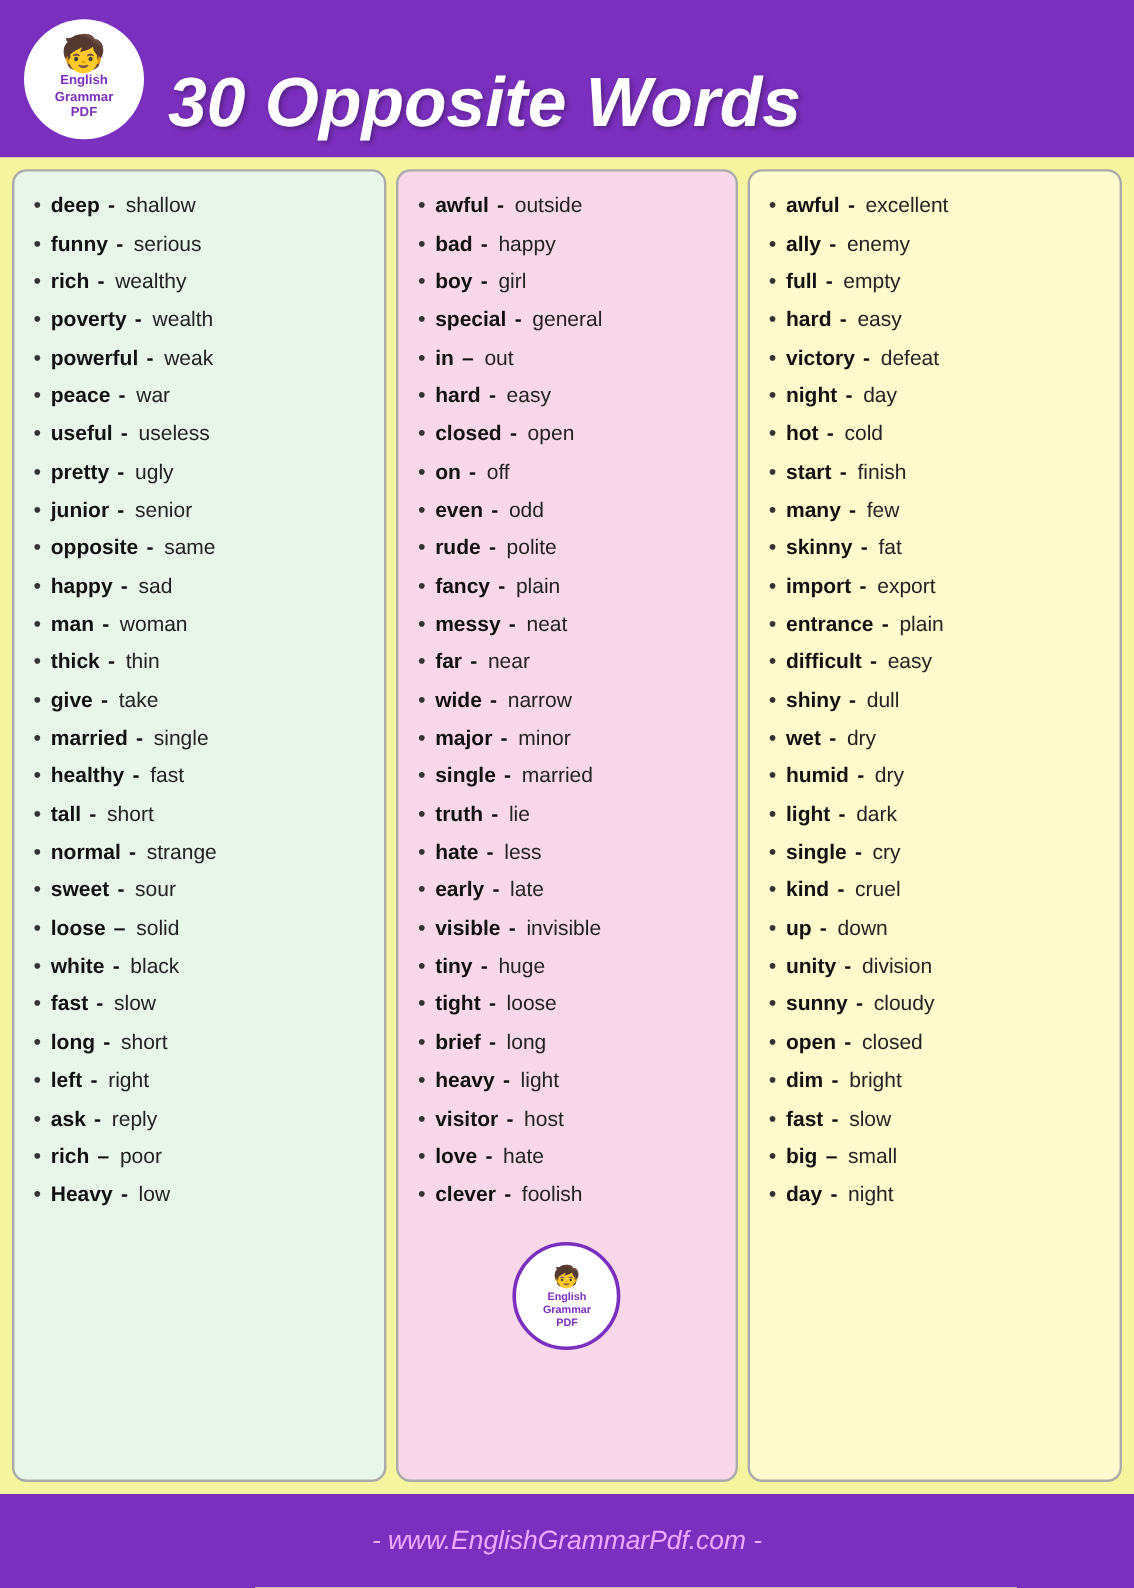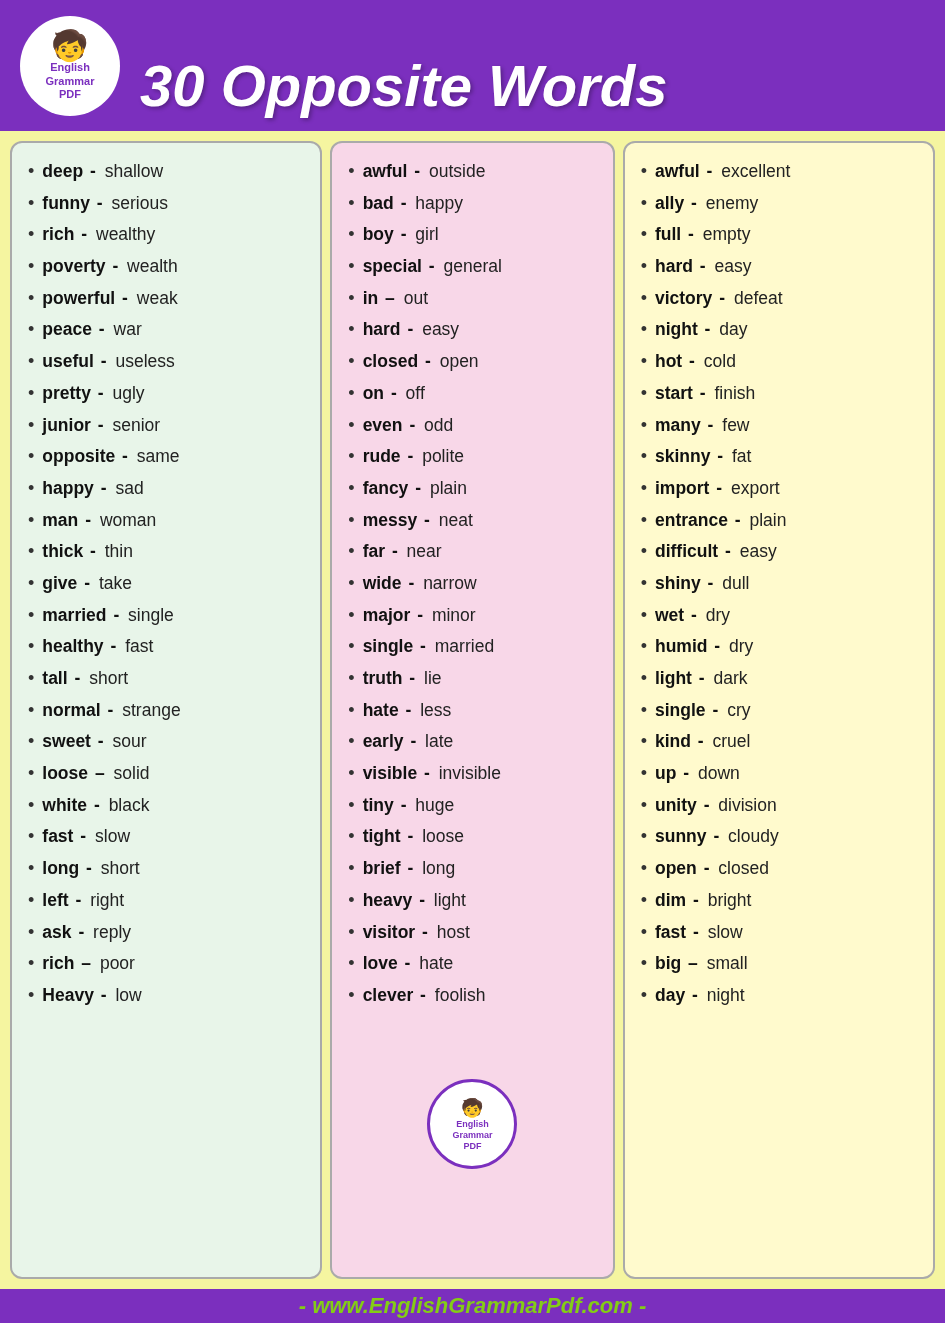--- a/index.html
+++ b/index.html
@@ -101,25 +101,25 @@
       margin-right: 4px;
     }
     .word-normal {
       font-weight: normal;
       color: #222;
     }
 
     
     .footer {
       background-color: #7b2fbe;
-      color: #84cc16;
+      color: #f0abfc;
       text-align: center;
-      padding: 4px;
+      padding: 26px;
       font-size: 22px;
-      font-weight: bold;
+      font-weight: normal;
       font-style: italic;
     }
 
     
     .watermark {
       position: absolute;
       width: 90px;
       height: 90px;
       border-radius: 50%;
       background-color: white;

